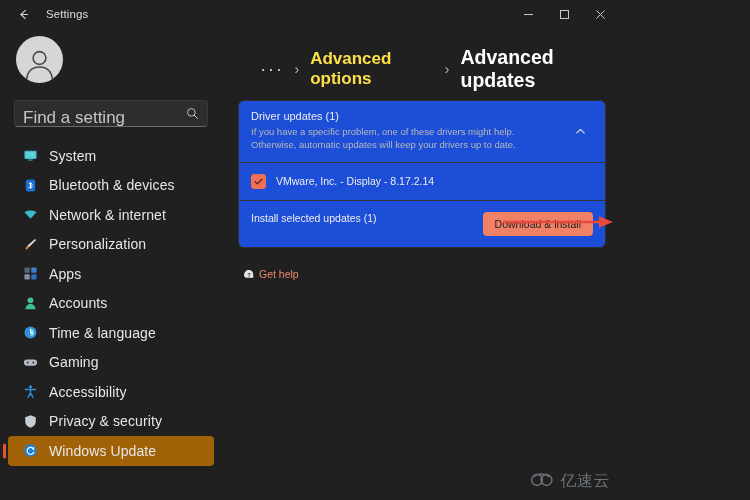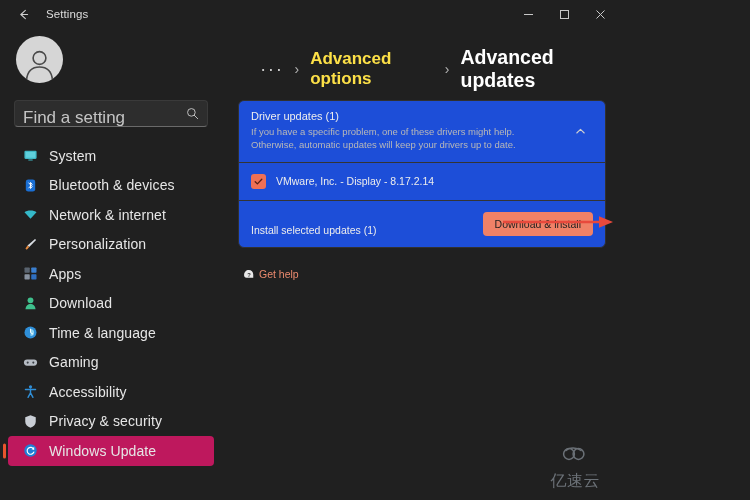--- a/index.html
+++ b/index.html
@@ -47,21 +47,21 @@
     border-radius: 4px; display: flex; align-items: center; padding: 0 8px;
   }
   .search-ph { font-size: 17px; color: #c5c5c5; flex: 1; margin-top: 8px; }
   .search-icon { color: #c8c8c8; display: flex; align-items: center; }
   .nav { margin-top: 14px; }
   .nav-item {
     height: 29.5px; display: flex; align-items: center; gap: 11px;
     padding: 0 6px 0 14px; border-radius: 4px; position: relative;
     margin-bottom: 0px;
   }
-  .nav-item.active { background: #be185d; }
+  .nav-item.active { background: #a16207; }
   .nav-item.active::before {
     content: ""; position: absolute; left: -5px; top: 50%; transform: translateY(-50%);
     width: 3px; height: 15px; background: #e8542e; border-radius: 2px;
   }
   .nav-label { font-size: 14px; color: #e6e6e6; letter-spacing: .1px; }
   .nav-icon { width: 16px; height: 16px; display:flex; align-items:center; justify-content:center; flex:0 0 16px;}
   .nav-icon svg { display:block; }
 
   
   .content { flex: 1; padding: 18px 12px 0 16px; position: relative; }
@@ -84,37 +84,37 @@
   .divider { height: 1px; background: #343434; }
 
   .row-check { display: flex; align-items: center; gap: 10px; padding: 11px 12px; }
   .cbox {
     width: 15px; height: 15px; border-radius: 3px; background: #f07055;
     display: flex; align-items: center; justify-content: center; flex: 0 0 15px;
   }
   .cbox svg { display:block; }
   .row-check-label { font-size: 10.5px; color: #ececec; }
 
-  .row-install { display: flex; align-items: flex-end; padding: 11px 12px; position: relative; }
+  .row-install { display: flex; align-items: flex-start; padding: 11px 12px; position: relative; }
   .install-label { font-size: 10.5px; color: #ececec; }
   .dl-btn {
     margin-left: auto; background: #f08167; color: #1e1e1e;
     font-size: 10.5px; border-radius: 4px; padding: 6px 12px;
     border: none; font-family: "Liberation Sans", sans-serif; white-space: nowrap;
   }
   .arrow { position: absolute; left: 262px; top: 50%; transform: translateY(-50%); }
 
   .gethelp { display: flex; align-items: center; gap: 2px; margin-top: 18px; padding-left: 3px; }
   .gethelp-icon { width: 16px; height: 16px; display:flex; align-items:center; justify-content:center; }
   .gethelp-label { font-size: 10.5px; color: #eb8a6e; }
 
   
   .watermark {
-    position: absolute; right: 18px; bottom: 8px;
-    display: flex; align-items: center; gap: 5px; opacity: .62; flex-direction: column;
+    position: absolute; right: 8px; bottom: 8px;
+    display: flex; align-items: flex-end; gap: 5px; opacity: .62;
   }
   .wm-text { font-size: 16px; color: #9aa3ad; letter-spacing: .5px; font-family: "DejaVu Sans", sans-serif; }
 </style>
 </head>
 <body>
 
 <div class="window">
 
   <div class="titlebar">
     <div class="back-btn">
@@ -222,21 +222,21 @@
           <span class="nav-label">Apps</span>
         </div>
 
         <div class="nav-item">
           <span class="nav-icon">
             <svg width="15" height="15" viewBox="0 0 16 16">
               <circle cx="8" cy="4.6" r="3.1" fill="#3fc08d"></circle>
               <path d="M2.6 14 C3.1 10 5.3 8.4 8 8.4 C10.7 8.4 12.9 10 13.4 14 Z" fill="#3fc08d"></path>
             </svg>
           </span>
-          <span class="nav-label">Download</span>
+          <span class="nav-label">Accounts</span>
         </div>
 
         <div class="nav-item">
           <span class="nav-icon">
             <svg width="15" height="15" viewBox="0 0 16 16">
               <circle cx="8" cy="8" r="6.4" fill="#2f8fd8"></circle>
               <path d="M8 4.2 A3.8 3.8 0 0 1 8 11.8 Z" fill="#8fd4f0"></path>
               <path d="M8 4.4 V8 L10.4 9.6" stroke="#ffffff" stroke-width="1" fill="none" stroke-linecap="round"></path>
             </svg>
           </span>

